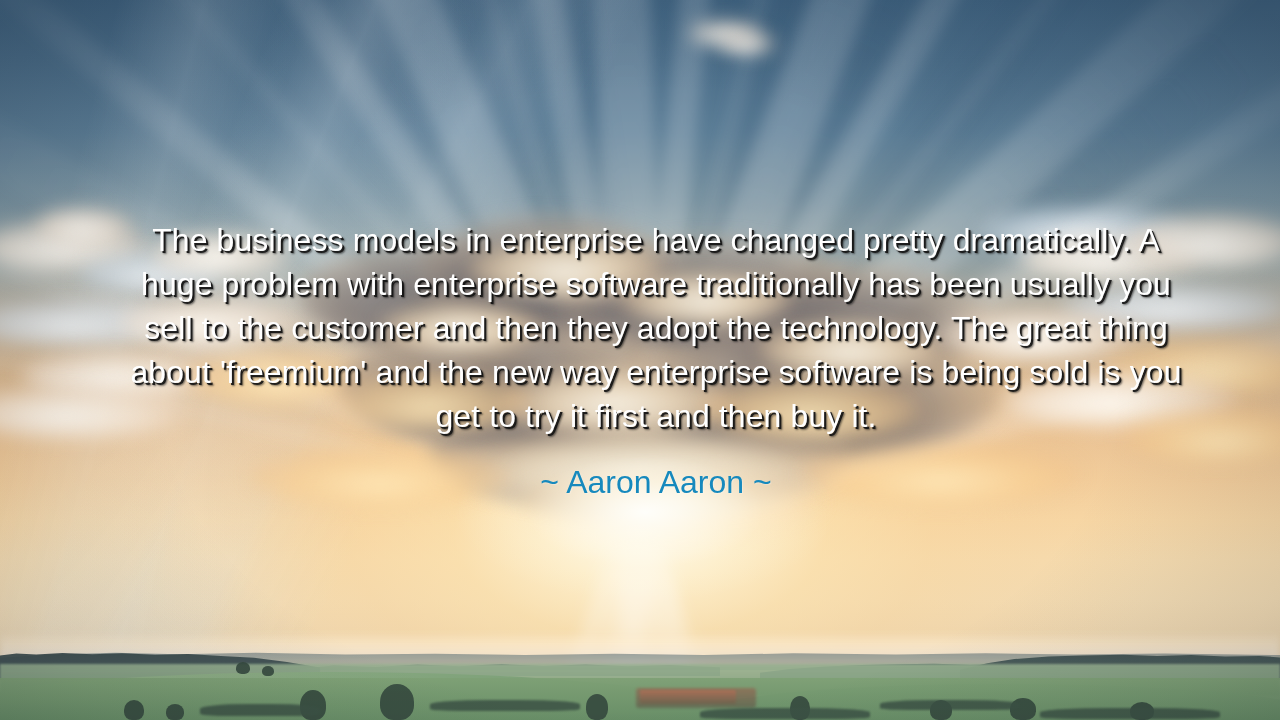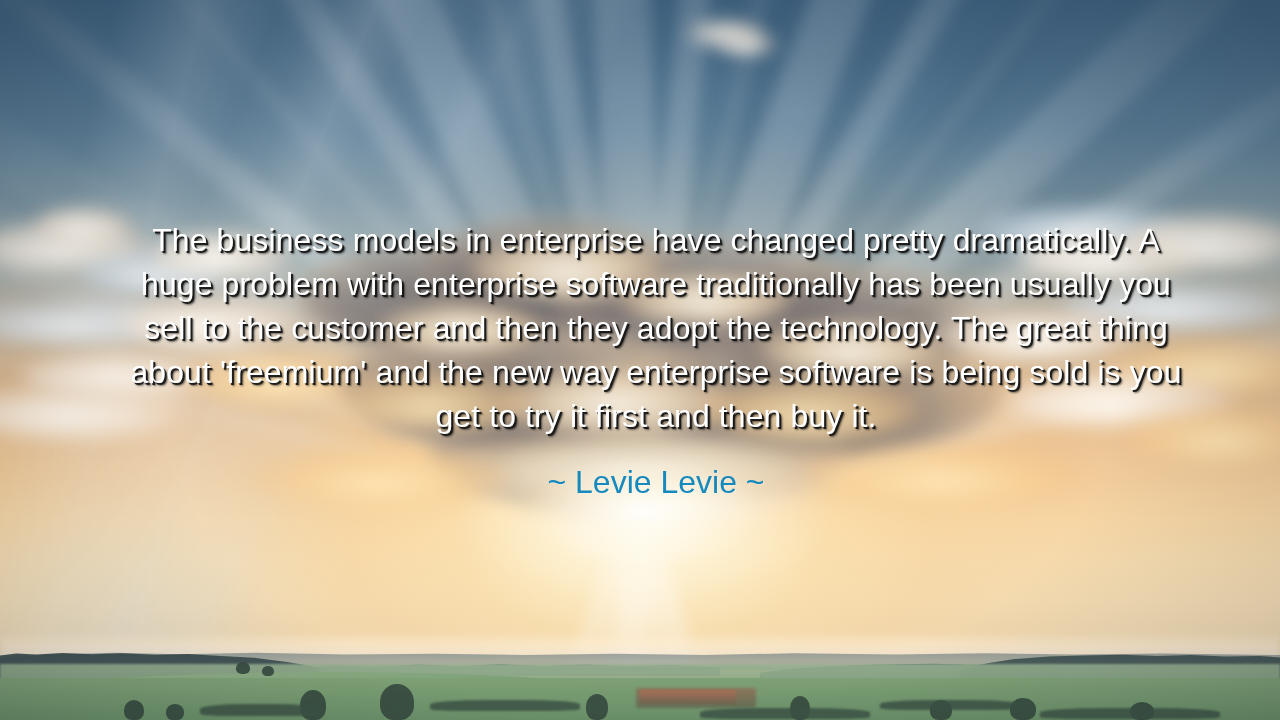--- a/index.html
+++ b/index.html
@@ -431,16 +431,16 @@
     <div class="hedge" style="left:1040px; top:708px; width:180px; height:11px;"></div>
 
     <div class="tree" style="left:236px; top:662px; width:14px; height:12px;"></div>
     <div class="tree" style="left:262px; top:666px; width:12px; height:10px;"></div>
   </div>
 
   <div class="layer vignette"></div>
 
   <div class="quote-wrap">
     <p class="quote-text">The business models in enterprise have changed pretty dramatically. A huge problem with enterprise software traditionally has been usually you sell to the customer and then they adopt the technology. The great thing about 'freemium' and the new way enterprise software is being sold is you get to try it first and then buy it.</p>
-    <p class="quote-author">~ Levie Levie ~</p>
+    <p class="quote-author">~ Aaron Aaron ~</p>
   </div>
 
 </div>
 
 </body></html>

